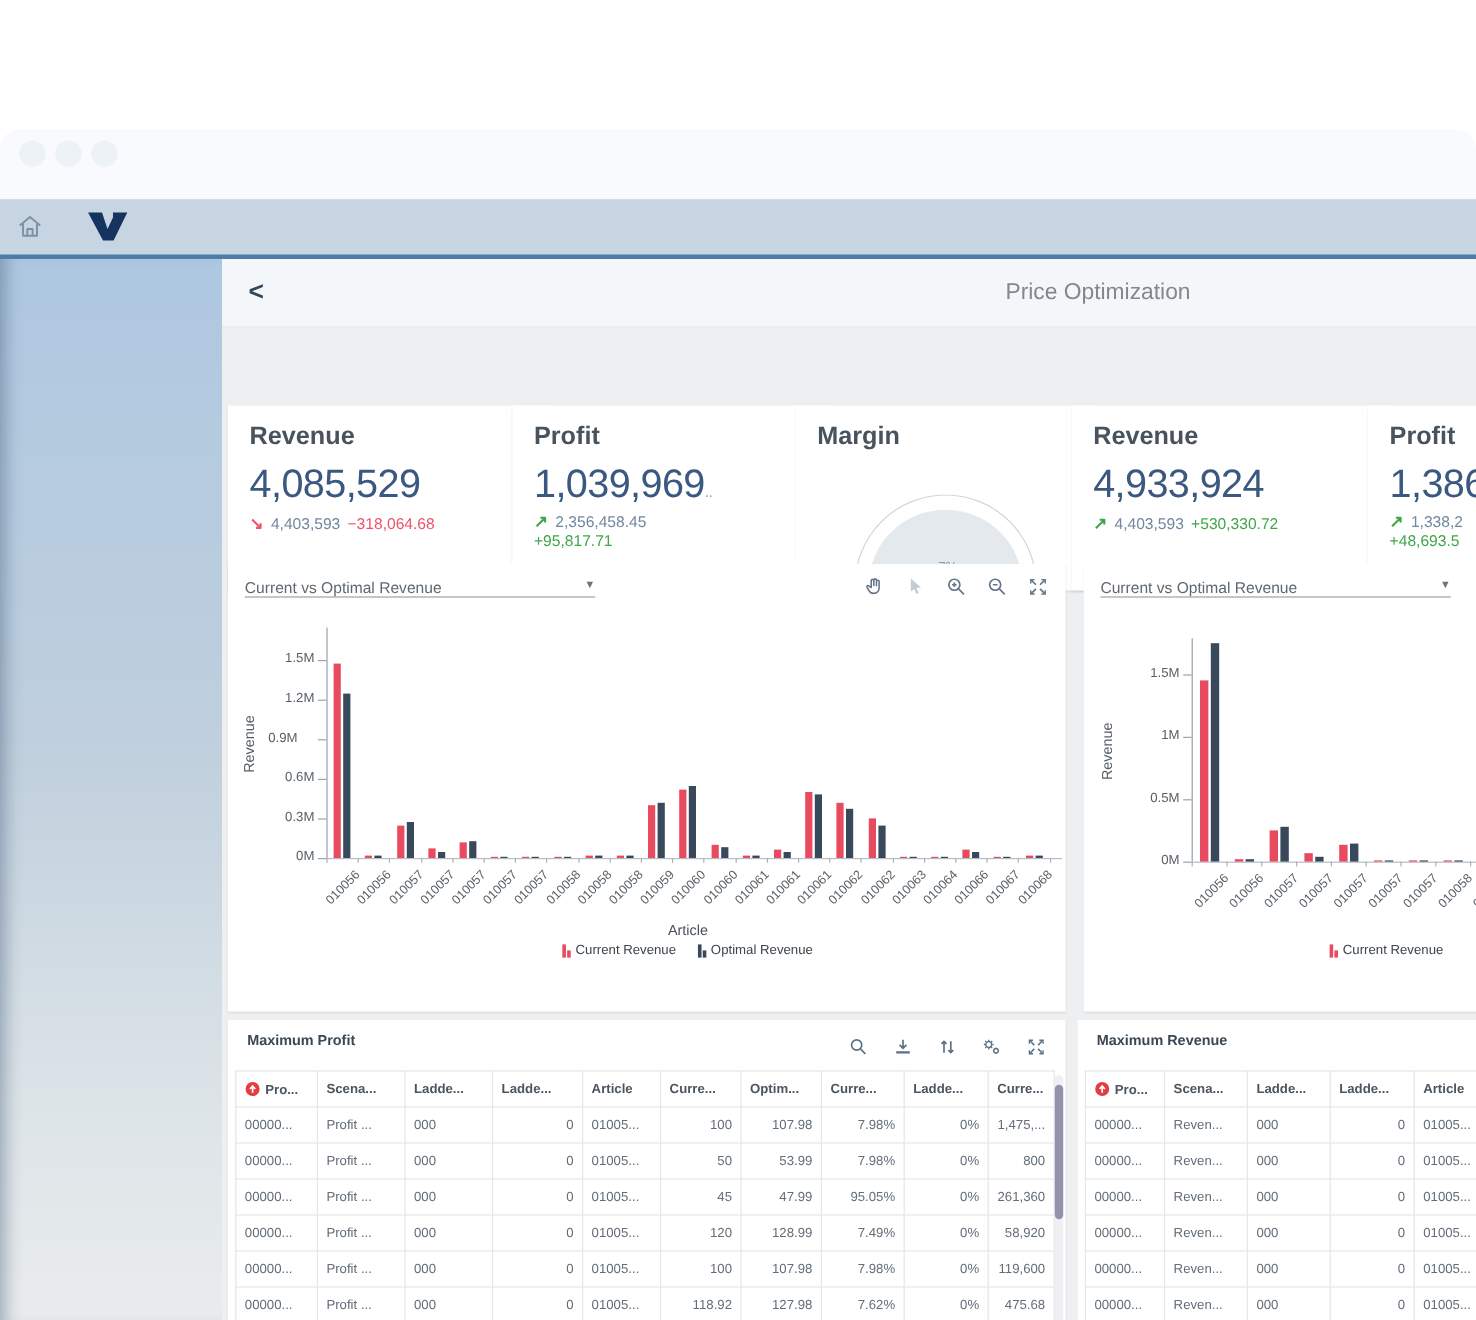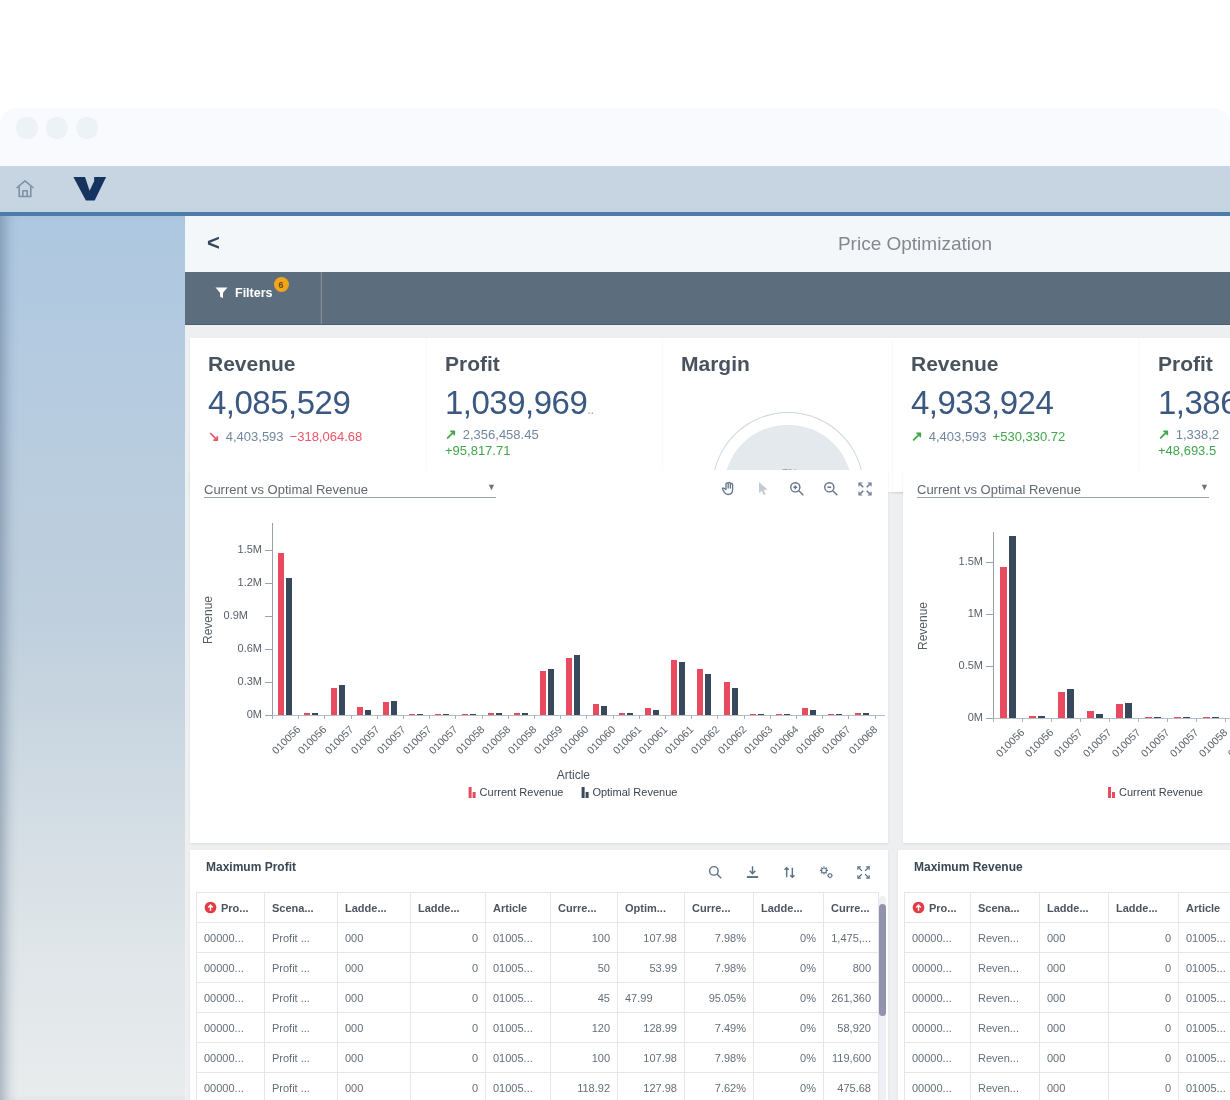--- a/index.html
+++ b/index.html
@@ -106,29 +106,20 @@
   </div>
   <div id="blueline"></div>
   <div id="sidebar"></div>
   <div id="mainbg"></div>
 
   <div id="pagehdr">
     <span id="back-btn">&lt;</span>
     <span id="page-title">Price Optimization</span>
   </div>
 
-  <div id="filterbar">
-    <div id="filters-btn">
-      <svg width="13" height="12" viewBox="0 0 13 12">
-        <path d="M0.5 0.5 H12.5 L8 5.8 V11.2 L5 9.5 V5.8 Z" fill="#ffffff"></path>
-      </svg>
-      <span class="lbl"><span>Filters</span><span id="filters-badge">6</span></span>
-    </div>
-    <div class="sep"></div>
-  </div>
 </div>
 
 <div class="card kpi-pad" style="left:190px;top:338px;width:234px;height:126px;">
   <div class="kpi-title">Revenue</div>
   <div class="kpi-value">4,085,529</div>
   <div class="kpi-sub">
     <span class="arrow-down">↘</span>
     <span class="ref">4,403,593</span>
     <span class="neg">−318,064.68</span>
   </div>
@@ -540,21 +531,21 @@
           <td style="text-align: right;">0%</td>
           <td style="text-align: right;">800</td>
         </tr>
         <tr>
           <td>00000...</td>
           <td>Profit ...</td>
           <td>000</td>
           <td style="text-align: right;">0</td>
           <td>01005...</td>
           <td style="text-align: right;">45</td>
-          <td style="text-align: left;">47.99</td>
+          <td style="text-align: right;">47.99</td>
           <td style="text-align: right;">95.05%</td>
           <td style="text-align: right;">0%</td>
           <td style="text-align: right;">261,360</td>
         </tr>
         <tr>
           <td>00000...</td>
           <td>Profit ...</td>
           <td>000</td>
           <td style="text-align: right;">0</td>
           <td>01005...</td>

